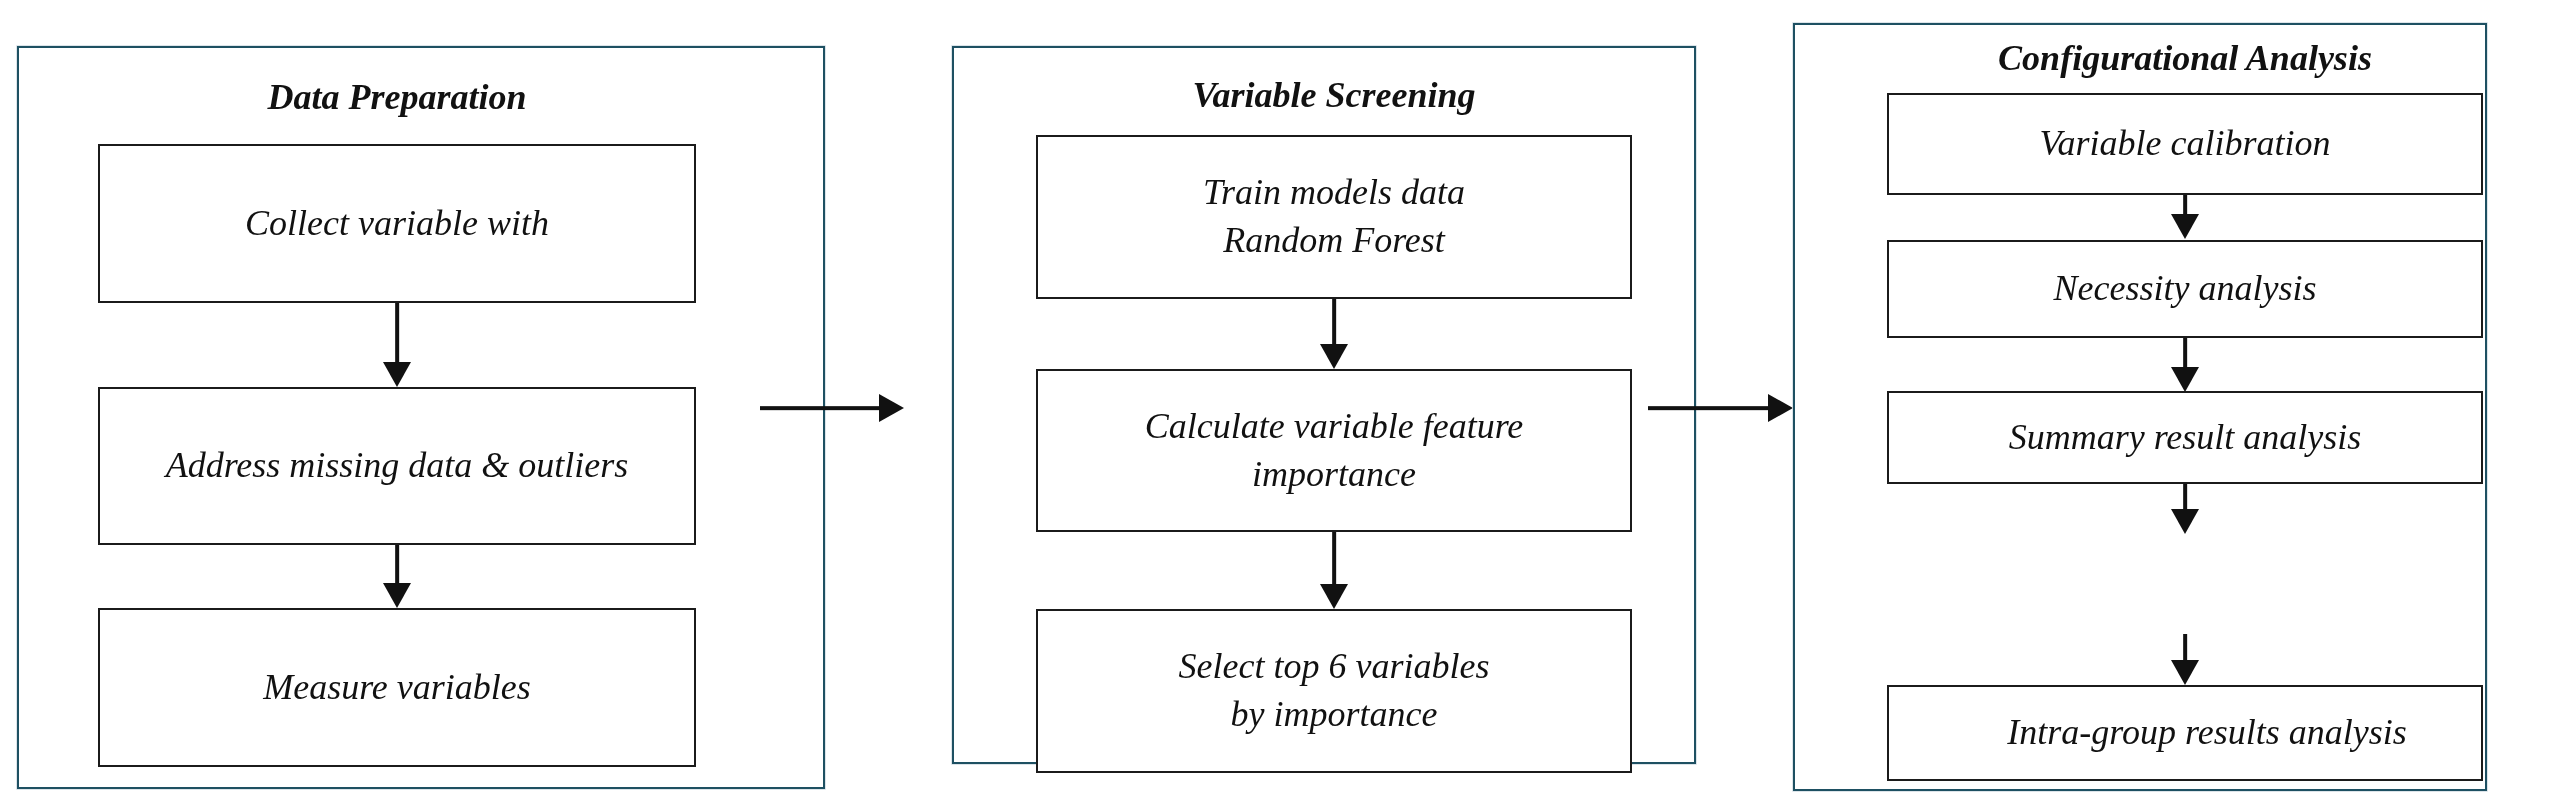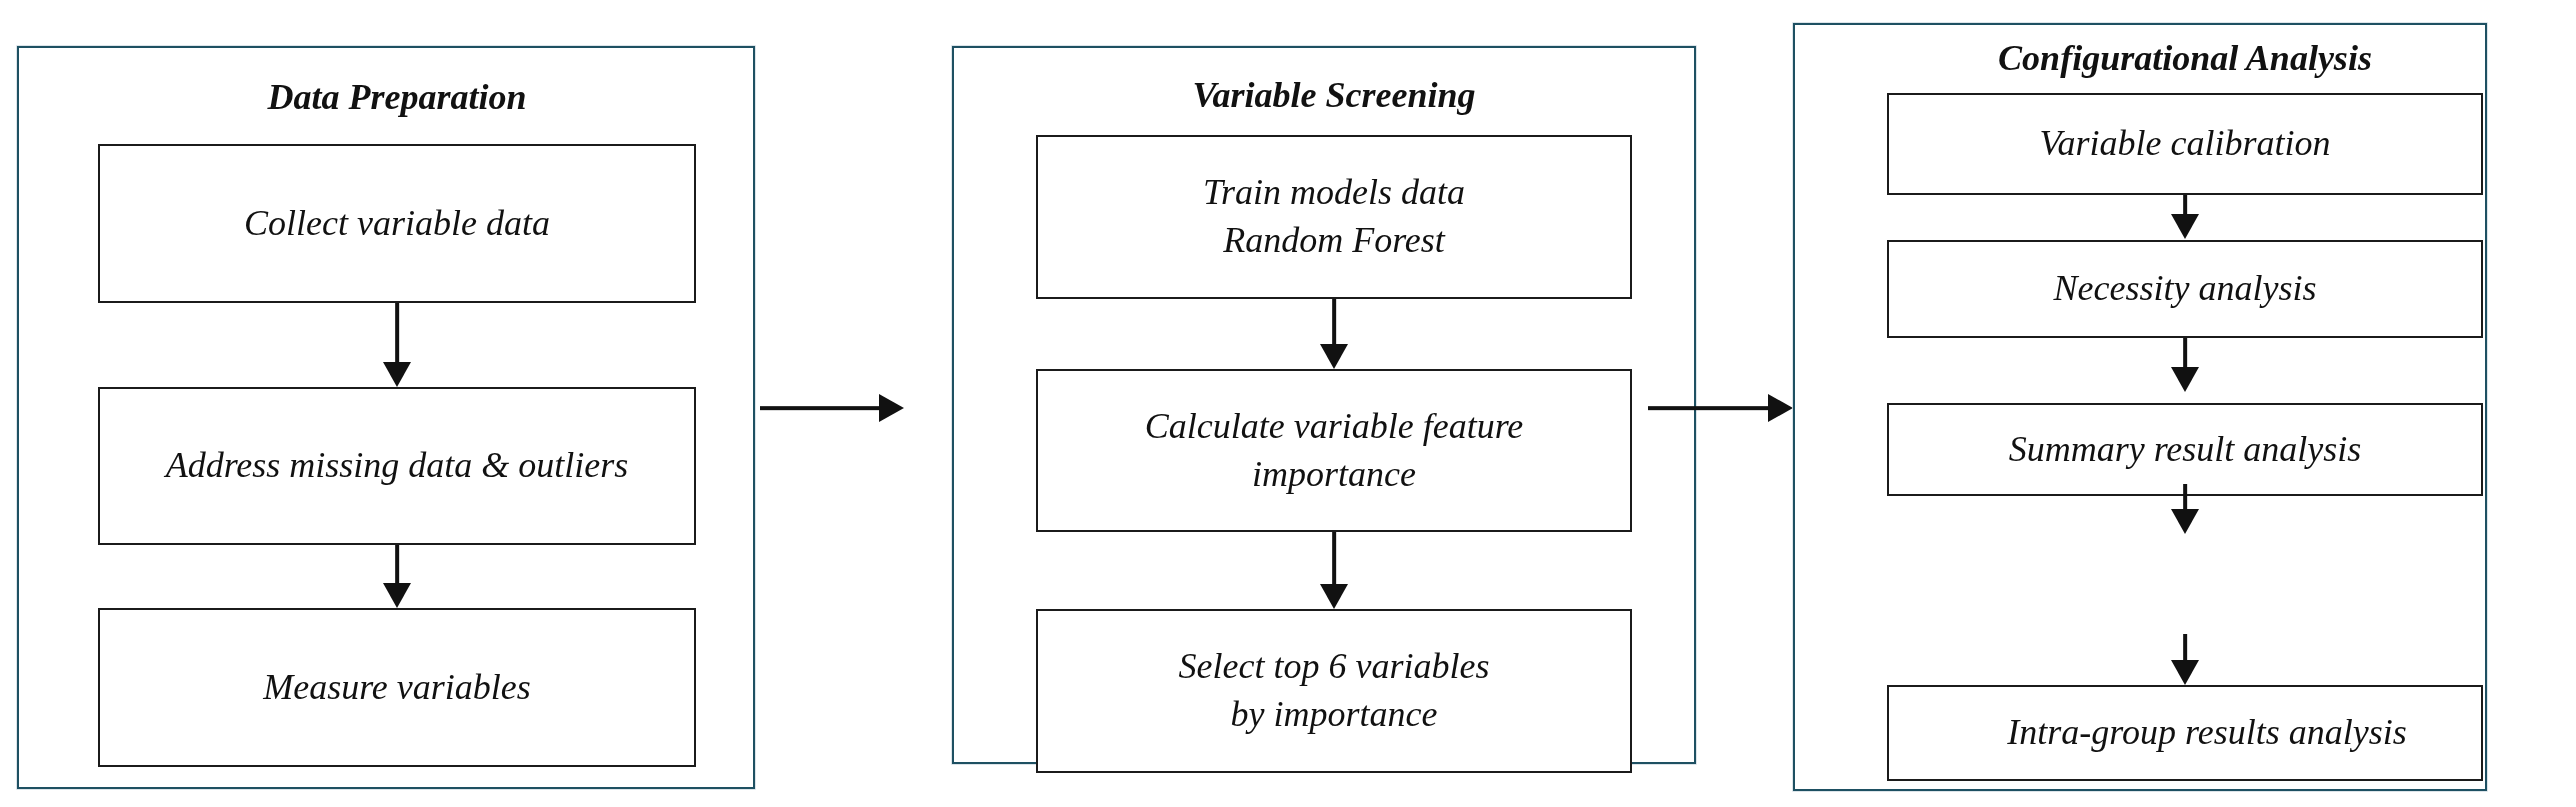--- a/index.html
+++ b/index.html
@@ -67,21 +67,21 @@
   }
   .harrow .head {
     position: absolute; right: 0; top: 50%; transform: translateY(-50%);
     width: 0; height: 0;
     border-top: 14px solid transparent;
     border-bottom: 14px solid transparent;
     border-left: 25.4px solid #111111;
   }
 
   
-  .p1 { left: 17px; top: 46px; width: 738px; height: 743px; }
+  .p1 { left: 17px; top: 46px; width: 808px; height: 743px; }
   .p1 .panel-title { left: 79px; width: 598px; top: 30px; }
   .p1 .s1 { left: 79px; top: 96px; width: 598px; height: 159px; }
   .p1 .s2 { left: 79px; top: 339px; width: 598px; height: 158px; }
   .p1 .s3 { left: 79px; top: 560px; width: 598px; height: 159px; }
   .p1 .a1 { left: 363px; top: 255px; height: 84px; }
   .p1 .a2 { left: 363px; top: 497px; height: 63px; }
 
   
   .p2 { left: 952px; top: 34px; width: 744px; height: 718px; margin-top: 12px; }
   .p2 .panel-title { left: 82px; width: 596px; top: 28px; }
@@ -89,40 +89,40 @@
   .p2 .s2 { left: 82px; top: 321px; width: 596px; height: 163px; font-family: Liberation Serif, serif; }
   .p2 .s3 { left: 82px; top: 561px; width: 596px; height: 164px; }
   .p2 .a1 { left: 365px; top: 251px; height: 70px; }
   .p2 .a2 { left: 365px; top: 484px; height: 77px; }
 
   
   .p3 { left: 1793px; top: 23px; width: 694px; height: 768px; }
   .p3 .panel-title { left: 92px; width: 596px; top: 13.5px; }
   .p3 .s1 { left: 92px; top: 68px;  width: 596px; height: 102px; }
   .p3 .s2 { left: 92px; top: 215px; width: 596px; height: 98px; }
-  .p3 .s3 { left: 92px; top: 366px; width: 596px; height: 93px; margin-top: 12px; }
+  .p3 .s3 { left: 92px; top: 366px; width: 596px; height: 93px; }
   .p3 .s4 { left: 92px; top: 509px; width: 596px; height: 99px; }
   .p3 .s5 { left: 92px; top: 660px; width: 596px; height: 96px; padding-left: 44px; }
   .p3 .a1 { left: 375px; top: 170px; height: 44px; }
   .p3 .a2 { left: 375px; top: 313px; height: 54px; }
   .p3 .a3 { left: 375px; top: 459px; height: 50px; }
   .p3 .a4 { left: 375px; top: 609px; height: 51px; }
 
   
   .h1 { left: 760px; top: 393px; width: 144px; }
   .h2 { left: 1648px; top: 393px; width: 145px; }
 </style>
 </head>
 <body>
 
 <div class="canvas">
 
   <div class="panel p1">
     <div class="panel-title">Data Preparation</div>
-    <div class="step s1">Collect variable data</div>
+    <div class="step s1">Collect variable with</div>
     <div class="varrow a1">
       <div class="shaft"></div>
       <div class="head"></div>
     </div>
     <div class="step s2">Address missing data &amp; outliers</div>
     <div class="varrow a2">
       <div class="shaft"></div>
       <div class="head"></div>
     </div>
     <div class="step s3">Measure variables</div>

